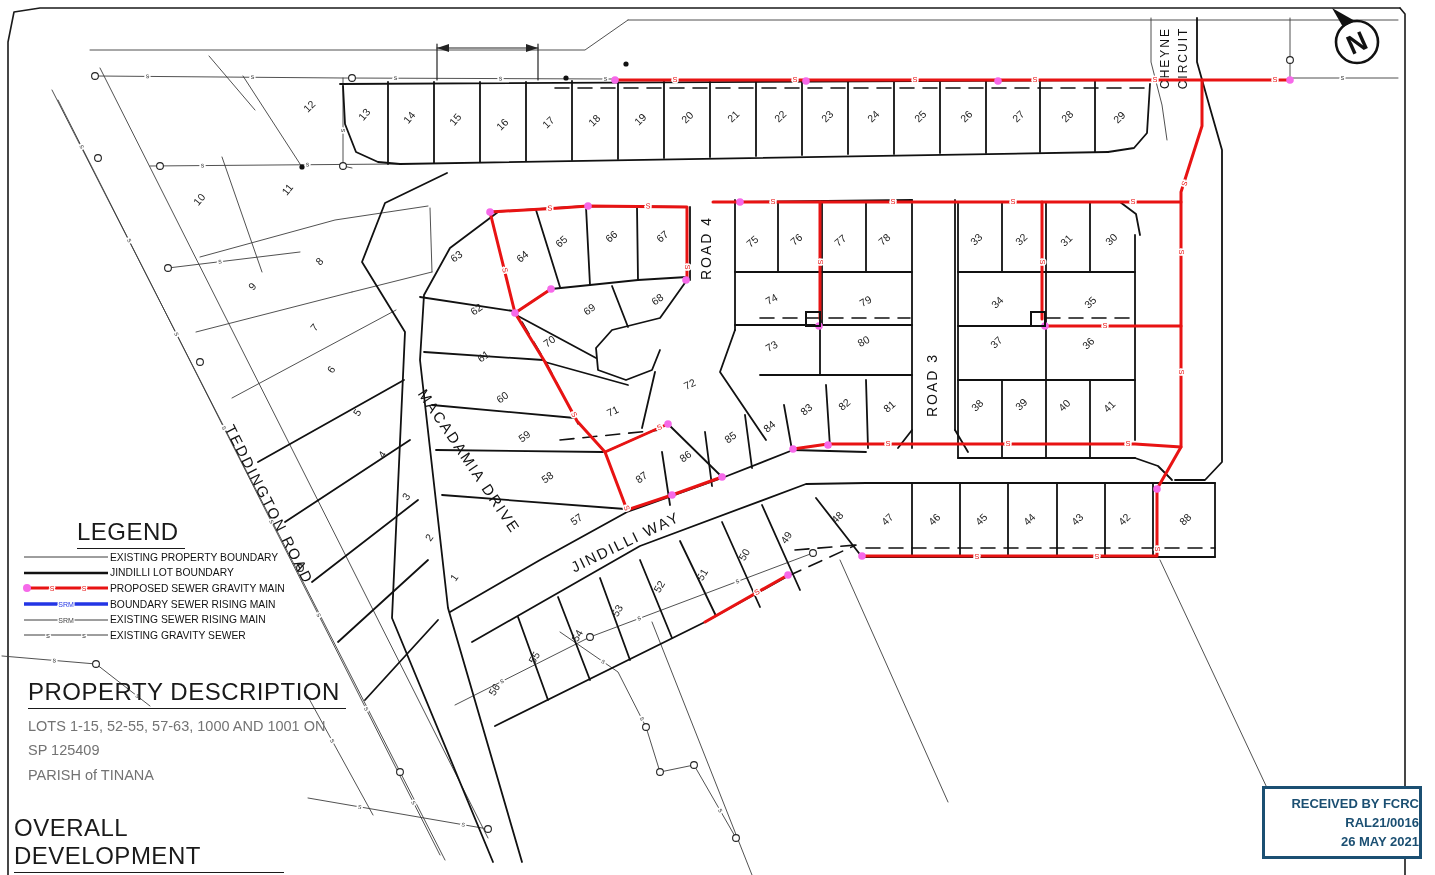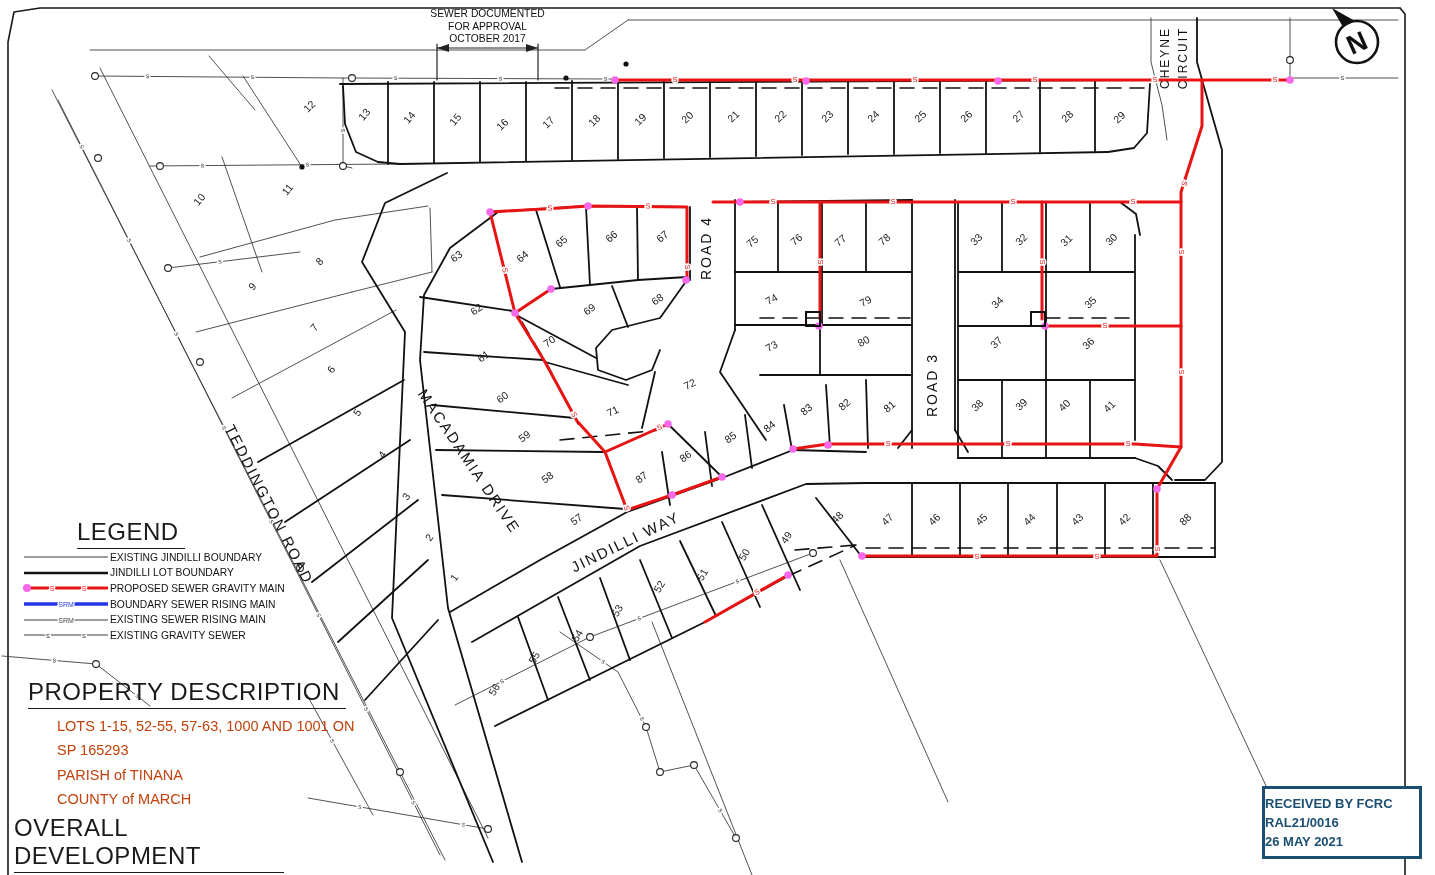--- a/index.html
+++ b/index.html
@@ -8,26 +8,26 @@
   #plan-svg{position:absolute;left:0;top:0;}
   
   .blk{position:absolute;color:#1a1a1a;}
   .blk h2{margin:0;font-size:24px;font-weight:normal;letter-spacing:.5px;
           border-bottom:1.6px solid #1a1a1a;display:inline-block;padding:0 6px 2px 0;}
   #legend{left:22px;top:518px;width:300px;}
   #legend h2{margin-left:55px;text-align:center;}
   .lg-row{display:flex;align-items:center;height:14.6px;margin-top:1px;}
   .lg-label{font-size:10.3px;white-space:nowrap;color:#111;}
   #property{left:28px;top:678px;width:330px;}
-  #property .pd-line{font-size:14.5px;margin-top:8.5px;color:#c2410c;margin-left:29px;}
+  #property .pd-line{font-size:14.5px;margin-top:8.5px;color:#737373;}
   #development{left:14px;top:814px;width:270px;}
   #development h2{display:block;}
   
   #stamp{position:absolute;left:1262px;top:786px;width:154px;height:62px;
-         border:3px solid #1b4f72;color:#1b4f72;text-align:left;
+         border:3px solid #1b4f72;color:#1b4f72;text-align:right;
          font-weight:bold;font-size:13px;line-height:19px;padding-top:5px;background:#fff;}
   
   #note{position:absolute;left:420px;top:8px;width:135px;text-align:center;
         font-size:10.3px;line-height:12.5px;color:#111;}
 </style>
 </head>
 <body>
 <div id="page">
 
 <svg id="plan-svg" width="1435" height="875" viewBox="0 0 1435 875">
@@ -387,34 +387,29 @@
       <text transform="translate(626,543) rotate(-26)" font-size="15" letter-spacing="2" text-anchor="middle" dominant-baseline="middle" fill="#111" font-family="&quot;Liberation Sans&quot;,sans-serif">JINDILLI WAY</text>
       <text transform="translate(707,248) rotate(-90)" font-size="14" letter-spacing="2" text-anchor="middle" dominant-baseline="middle" fill="#111" font-family="&quot;Liberation Sans&quot;,sans-serif">ROAD 4</text>
       <text transform="translate(933,385) rotate(-90)" font-size="14" letter-spacing="2" text-anchor="middle" dominant-baseline="middle" fill="#111" font-family="&quot;Liberation Sans&quot;,sans-serif">ROAD 3</text>
       <text transform="translate(1166,58) rotate(-90)" font-size="12" letter-spacing="2" text-anchor="middle" dominant-baseline="middle" fill="#111" font-family="&quot;Liberation Sans&quot;,sans-serif">CHEYNE</text>
       <text transform="translate(1184,58) rotate(-90)" font-size="12" letter-spacing="2" text-anchor="middle" dominant-baseline="middle" fill="#111" font-family="&quot;Liberation Sans&quot;,sans-serif">CIRCUIT</text>
       <circle cx="1357" cy="42" r="21" fill="none" stroke="#111" stroke-width="2.6"></circle>
       <text transform="translate(1357,43) rotate(-24)" font-size="27" font-weight="bold" text-anchor="middle" dominant-baseline="central" fill="#111" font-family="&quot;Liberation Sans&quot;,sans-serif">N</text>
       <path d="M 1343,27 L 1332,8 L 1355,21 Z" fill="#111"></path>
     </svg>
 
-<div id="note">
-      <div>SEWER DOCUMENTED</div>
-      <div>FOR APPROVAL</div>
-      <div>OCTOBER 2017</div>
-    </div>
 
 <div id="legend" class="blk">
   <h2>LEGEND</h2>
   <div id="legend-rows">
         <div class="lg-row">
           <svg width="88" height="14" viewBox="0 0 88 14">
             <line x1="2" y1="7" x2="86" y2="7" stroke="#3d3d3d" stroke-width="1"></line>
           </svg>
-          <span class="lg-label">EXISTING JINDILLI BOUNDARY</span>
+          <span class="lg-label">EXISTING PROPERTY BOUNDARY</span>
         </div>
         <div class="lg-row">
           <svg width="88" height="14" viewBox="0 0 88 14">
             <line x1="2" y1="7" x2="86" y2="7" stroke="#111" stroke-width="2.4"></line>
           </svg>
           <span class="lg-label">JINDILLI LOT BOUNDARY</span>
         </div>
         <div class="lg-row">
           <svg width="88" height="14" viewBox="0 0 88 14">
             <line x1="2" y1="7" x2="86" y2="7" stroke="#e81313" stroke-width="3"></line>
@@ -446,23 +441,22 @@
           </svg>
           <span class="lg-label">EXISTING GRAVITY SEWER</span>
         </div>
       </div>
 </div>
 
 <div id="property" class="blk">
   <h2>PROPERTY DESCRIPTION</h2>
   <div id="property-lines">
         <div class="pd-line">LOTS 1-15, 52-55, 57-63, 1000 AND 1001 ON</div>
-        <div class="pd-line">SP 165293</div>
+        <div class="pd-line">SP 125409</div>
         <div class="pd-line">PARISH of TINANA</div>
-        <div class="pd-line">COUNTY of MARCH</div>
       </div>
 </div>
 
 <div id="development" class="blk">
   <h2>OVERALL DEVELOPMENT</h2>
 
 </div>
 
 <div id="stamp" style="border-color: rgb(27, 79, 114); color: rgb(27, 79, 114);">
       <div>RECEIVED BY FCRC</div>

